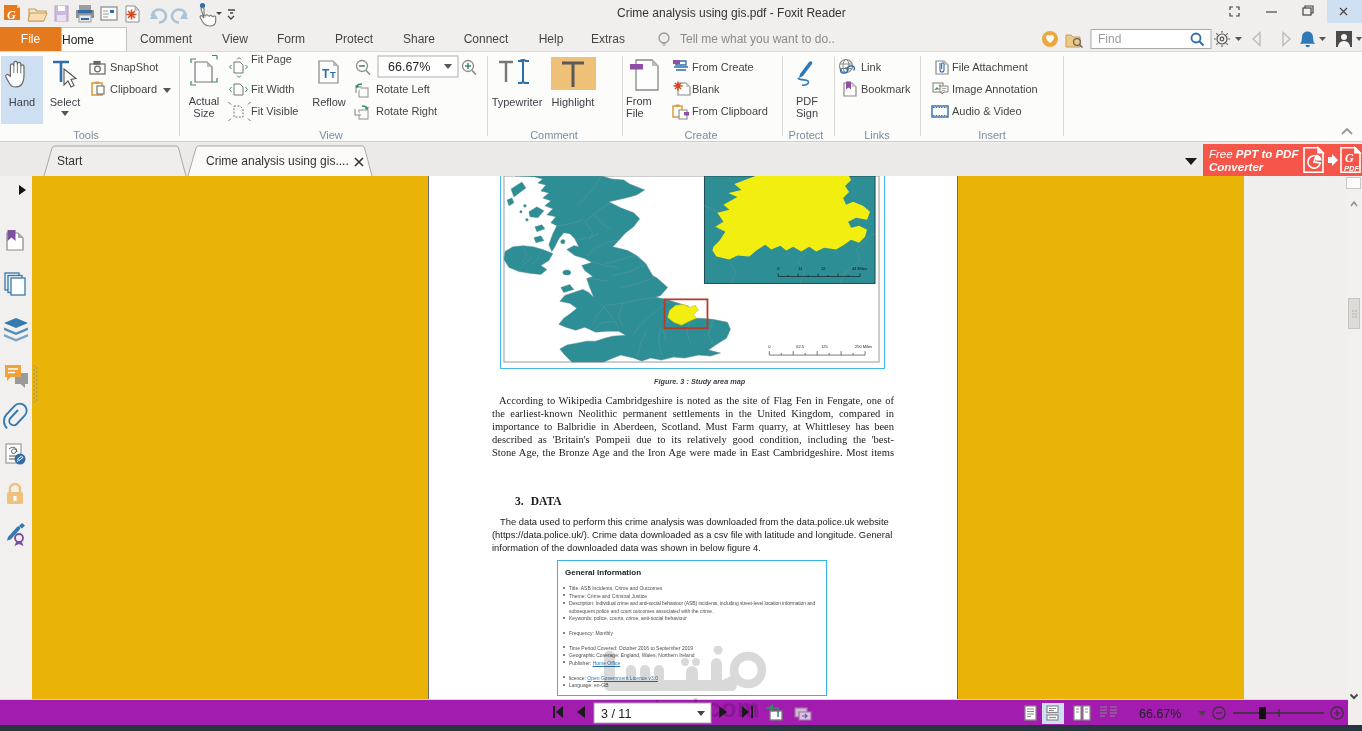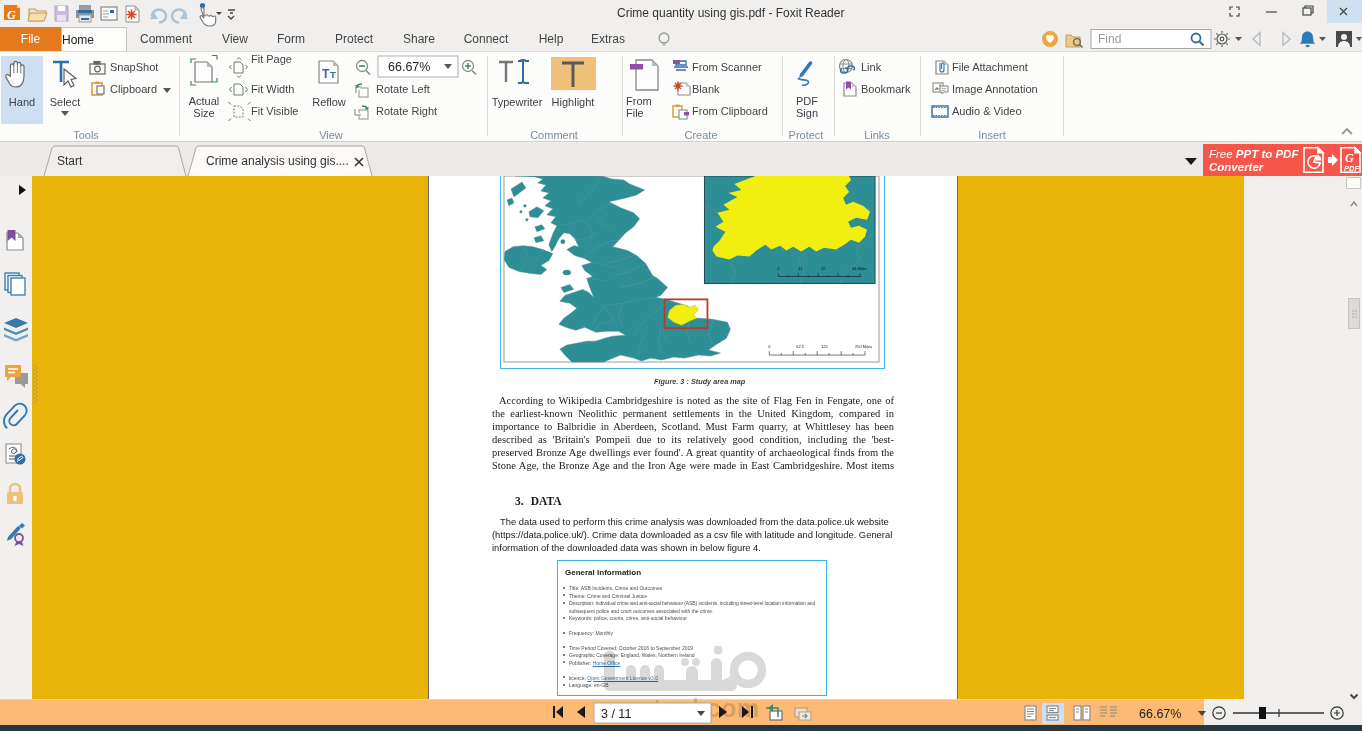--- a/index.html
+++ b/index.html
@@ -22,21 +22,21 @@
 #handbtn{position:absolute;left:1px;top:4px;width:42px;height:68px;background:#cfdff2;text-align:center;}
 
 #tabbar{position:absolute;left:0;top:143px;width:1362px;height:33px;background:#eceae8;}
 
 #main{position:absolute;left:0;top:176px;width:1244px;height:523px;background:#eab308;}
 #sidebar{position:absolute;left:0;top:0;width:32px;height:523px;background:#f1f0ee;}
 #page{position:absolute;left:428px;top:0;width:530px;height:523px;background:#fff;border-left:1px solid #6a6a6a;border-right:1px solid #6a6a6a;overflow:hidden;}
 #vscroll{position:absolute;left:1346px;top:0;width:16px;height:523px;background:#f1f0ee;}
 #vthumb{position:absolute;left:2px;top:122px;width:12px;height:31px;background:#dcdbd8;border:1px solid #c6c4c1;}
 
-#statusbar{position:absolute;left:0;top:699px;width:1204px;height:26px;background:#fdba74;border-top:1px solid #d9d6d3;}
+#statusbar{position:absolute;left:0;top:699px;width:1348px;height:26px;background:#a21caf;border-top:1px solid #d9d6d3;}
 #bottomstrip{position:absolute;left:0;top:725px;width:1362px;height:6px;background:#263641;}
 
 .serifp{position:absolute;font-family:"Liberation Serif",serif;font-size:10.5px;line-height:13.1px;color:#1a1a1a;text-align:justify;}
 .sansp{position:absolute;font-family:"Liberation Sans",sans-serif;font-size:9.4px;line-height:13.2px;color:#1a1a1a;}
 .jl{text-align:justify;text-align-last:justify;}
 .gi{position:absolute;left:11px;width:256px;line-height:6px;white-space:nowrap;}
 .gi.nob::before{display:none;}
 .gi::before{content:"";position:absolute;left:-6px;top:1.6px;width:2.2px;height:2.2px;border-radius:50%;background:#555;}
 .gilink{color:#2a7ab5;text-decoration:underline;}
 </style></head>
@@ -70,21 +70,21 @@
       <path d="M152 16 a7 6.5 0 1 1 7 6.5" fill="none" stroke="#a9c4d8" stroke-width="2.6"></path>
             <path d="M154 12 l-4 7 l8 0 Z" fill="#a9c4d8"></path>
       <path d="M186 16 a7 6.5 0 1 0 -7 6.5" fill="none" stroke="#a9c4d8" stroke-width="2.6"></path>
             <path d="M184 12 l4 7 l-8 0 Z" fill="#a9c4d8"></path>
       <circle cx="202.5" cy="5.5" r="2.6" fill="#2e6da8"></circle>
       <path d="M201 9 c0-1.8 3-1.8 3 0 v6.5 l1.5 0.3 c0-1.5 2.6-1.5 2.6 0 l1.5 0.3 c0.2-1.3 2.4-1.2 2.4 0.2 l1.4 0.3 c0.6-1 2.3-0.7 2.3 0.7 v3.7 c0 3.5-2 5-6 5 c-3.4 0-5-0.6-6.6-3.4 l-2.8-4.8 c-0.9-1.6 0.8-2.8 2-1.6 l1.7 1.8 Z" fill="#fff" stroke="#777" stroke-width="1.1"></path>
       <path d="M216 12 l3 3 l3 -3 Z" fill="#444"></path>
       <path d="M228 10 h7 M230 13 h3 M228 16 l3 3 l3 -3" stroke="#444" stroke-width="1.3" fill="none"></path>
     </g>
   </svg></div>
-  <div id="title">Crime quantity using gis.pdf - Foxit Reader</div>
+  <div id="title">Crime analysis using gis.pdf - Foxit Reader</div>
   <div id="winbtns">
         <svg style="position:absolute;right:0;top:0" width="140" height="23" viewBox="0 0 140 23">
     <rect x="105" y="0" width="35" height="23" fill="#cfe0f3"></rect>
     <g stroke="#444" stroke-width="1.2" fill="none">
       <path d="M8 10 v-3 h3 M14 7 h3 v3 M8 13 v3 h3 M17 13 v3 h-3"></path>
       <path d="M44 12 h11"></path>
       <rect x="81" y="8" width="8" height="7"></rect>
             <path d="M83 8 v-2 h8 v7 h-2"></path>
       <path d="M118 8 l7 7 M125 8 l-7 7"></path>
     </g>
@@ -100,20 +100,21 @@
   <div class="menuitem" style="left:271px;width:40px;">Form</div>
   <div class="menuitem" style="left:330px;width:48px;">Protect</div>
   <div class="menuitem" style="left:398px;width:42px;">Share</div>
   <div class="menuitem" style="left:460px;width:52px;">Connect</div>
   <div class="menuitem" style="left:532px;width:38px;">Help</div>
   <div class="menuitem" style="left:586px;width:44px;">Extras</div>
   <svg style="position:absolute;left:655px;top:3px" width="18" height="19" viewBox="0 0 18 19">
         <circle cx="9" cy="8" r="5" fill="none" stroke="#9a9a9a" stroke-width="1.3"></circle>
         <path d="M7 13 h4 M7.5 15 h3" stroke="#9a9a9a" stroke-width="1.2"></path>
       </svg>
+  <div class="menuitem" style="left:680px;width:220px;text-align:left;color:#8a8a8a;">Tell me what you want to do..</div>
   <div id="findrow">
         <svg style="position:absolute;right:0;top:0" width="330" height="24" viewBox="0 0 330 24">
     <circle cx="18" cy="12" r="8" fill="#eba83f"></circle>
     <path d="M18 16 c-4 -3 -5 -6 -3 -7.5 c1.5 -1 3 0 3 1 c0 -1 1.5 -2 3 -1 c2 1.5 1 4.5 -3 7.5Z" fill="#fff"></path>
     <path d="M34 8 h5 l2 2 h7 v10 h-14 Z" fill="#edc987" stroke="#c89b5a"></path>
     <circle cx="45" cy="15" r="3.4" fill="none" stroke="#666" stroke-width="1.3"></circle>
           <path d="M47.5 17.5 l3 3" stroke="#666" stroke-width="1.5"></path>
     <rect x="59" y="2.5" width="120" height="19" fill="#fff" stroke="#aaa"></rect>
     <text x="66" y="16" font-size="12" fill="#9a9a9a" font-family="Liberation Sans,sans-serif">Find</text>
     <circle cx="164" cy="11" r="4.5" fill="none" stroke="#2e6da8" stroke-width="1.8"></circle>
@@ -296,21 +297,21 @@
     <div class="rlabel abs" style="left:183px;top:43px;width:42px;text-align:center;color:#3d4147;">Actual<br>Size</div>
     <div class="rlabel abs" style="left:251px;top:1px;">Fit Page</div>
     <div class="rlabel abs" style="left:251px;top:31px;">Fit Width</div>
     <div class="rlabel abs" style="left:251px;top:53px;">Fit Visible</div>
     <div class="rlabel abs" style="left:308px;top:44px;width:42px;text-align:center;color:#3d4147;">Reflow</div>
     <div class="rlabel abs" style="left:376px;top:31px;">Rotate Left</div>
     <div class="rlabel abs" style="left:376px;top:53px;">Rotate Right</div>
     <div class="rlabel abs" style="left:489px;top:44px;width:56px;text-align:center;color:#3d4147;">Typewriter</div>
     <div class="rlabel abs" style="left:548px;top:44px;width:50px;text-align:center;color:#3d4147;">Highlight</div>
     <div class="rlabel abs" style="left:626px;top:43px;width:42px;text-align:left;color:#3d4147;">From<br>File</div>
-    <div class="rlabel abs" style="left:692px;top:9px;">From Scanner</div>
+    <div class="rlabel abs" style="left:692px;top:9px;">From Create</div>
     <div class="rlabel abs" style="left:692px;top:31px;">Blank</div>
     <div class="rlabel abs" style="left:692px;top:53px;">From Clipboard</div>
     <div class="rlabel abs" style="left:786px;top:43px;width:42px;text-align:center;color:#3d4147;">PDF<br>Sign</div>
     <div class="rlabel abs" style="left:861px;top:9px;">Link</div>
     <div class="rlabel abs" style="left:861px;top:31px;">Bookmark</div>
     <div class="rlabel abs" style="left:952px;top:9px;">File Attachment</div>
     <div class="rlabel abs" style="left:952px;top:31px;">Image Annotation</div>
     <div class="rlabel abs" style="left:952px;top:53px;">Audio &amp; Video</div>
   </div>
 </div>
@@ -439,21 +440,20 @@
            </g>
          </g>
        </svg>
      </div>
      <div style="position:absolute;left:225px;top:201px;font-size:7.3px;font-style:italic;color:#3f3f3f;font-weight:bold;white-space:nowrap;">Figure. 3 : Study area map</div>
      <div class="serifp" style="left:63px;top:218px;width:402px;">
         <div class="jl"><span style="display:inline-block;width:7px;"></span>According to Wikipedia Cambridgeshire is noted as the site of Flag Fen in Fengate, one of</div>
         <div class="jl">the earliest-known Neolithic permanent settlements in the United Kingdom, compared in</div>
         <div class="jl">importance to Balbridie in Aberdeen, Scotland. Must Farm quarry, at Whittlesey has been</div>
         <div class="jl">described as 'Britain's Pompeii due to its relatively good condition, including the 'best-</div>
-        <div class="jl">preserved Bronze Age dwellings ever found'. A great quantity of archaeological finds from the</div>
         <div class="jl">Stone Age, the Bronze Age and the Iron Age were made in East Cambridgeshire. Most items</div>
      </div>
      <div class="serifp" style="left:86px;top:319px;font-weight:bold;font-size:11.5px;text-align:left;">3.<span style="display:inline-block;width:7px;"></span>DATA</div>
      <div class="sansp" style="left:63px;top:339px;width:402px;">
         <div><span style="display:inline-block;width:8px;"></span>The data used to perform this crime analysis was downloaded from the data.police.uk website</div>
         <div>(https://data.police.uk/). Crime data downloaded as a csv file with latitude and longitude. General</div>
         <div>information of the downloaded data was shown in below figure 4.</div>
      </div>
      <div id="gibox" style="position:absolute;left:128px;top:384px;width:270px;height:136px;border:1.5px solid #35b4e6;background:#fff;">
         <div style="position:absolute;left:7px;top:7px;font-size:8px;font-weight:bold;color:#222;">General Information</div>

